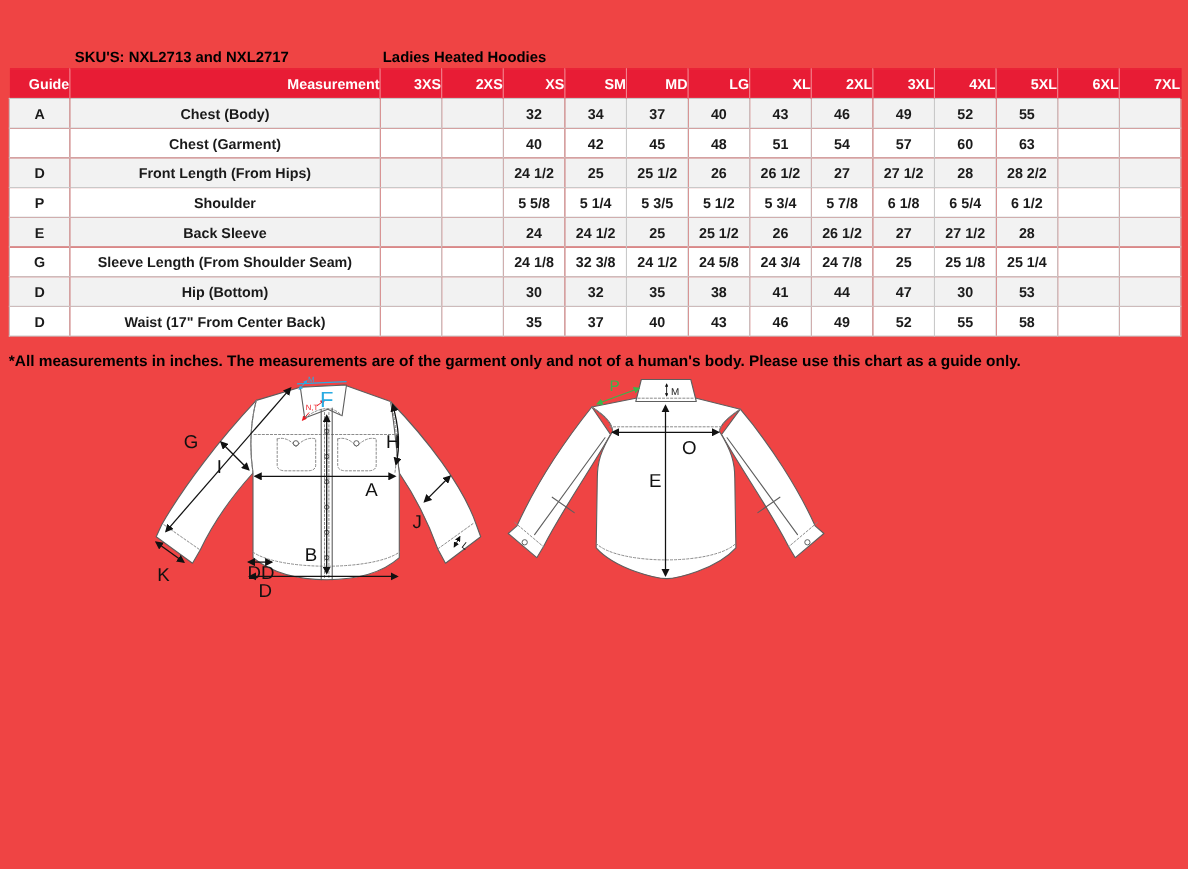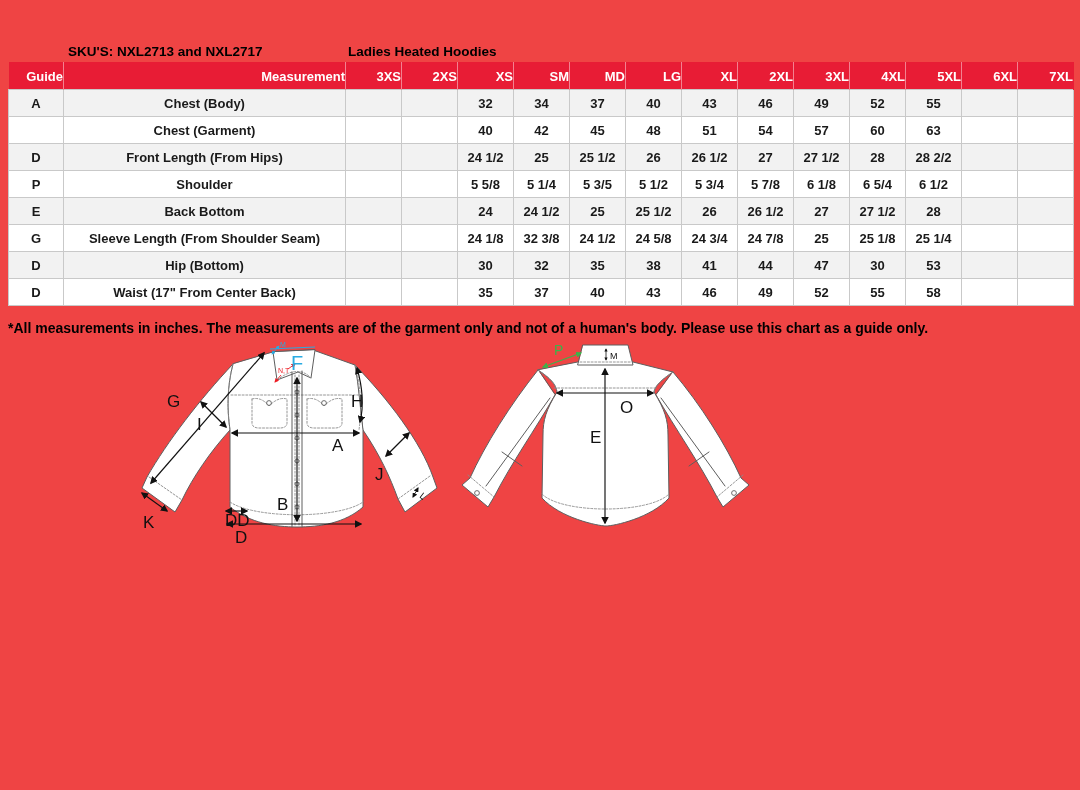--- a/index.html
+++ b/index.html
@@ -139,21 +139,21 @@
           <td>5 3/4</td>
           <td>5 7/8</td>
           <td>6 1/8</td>
           <td>6 5/4</td>
           <td>6 1/2</td>
           <td></td>
           <td></td>
         </tr>
         <tr>
           <td>E</td>
-          <td>Back Bottom</td>
+          <td>Back Sleeve</td>
           <td></td>
           <td></td>
           <td>24</td>
           <td>24 1/2</td>
           <td>25</td>
           <td>25 1/2</td>
           <td>26</td>
           <td>26 1/2</td>
           <td>27</td>
           <td>27 1/2</td>

